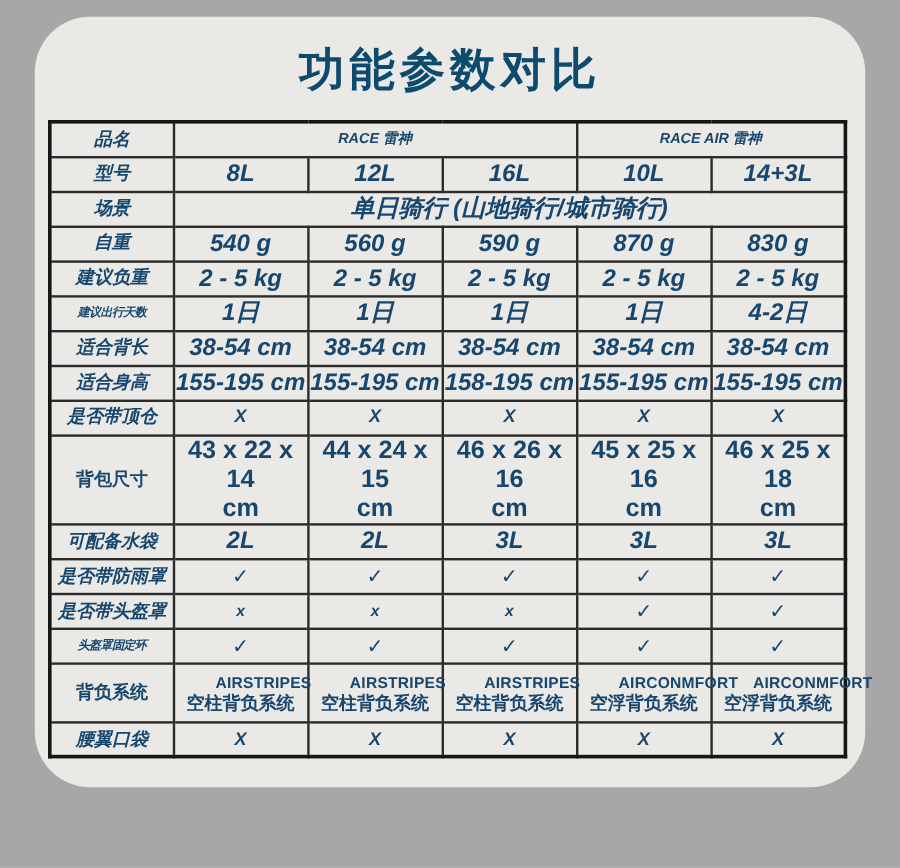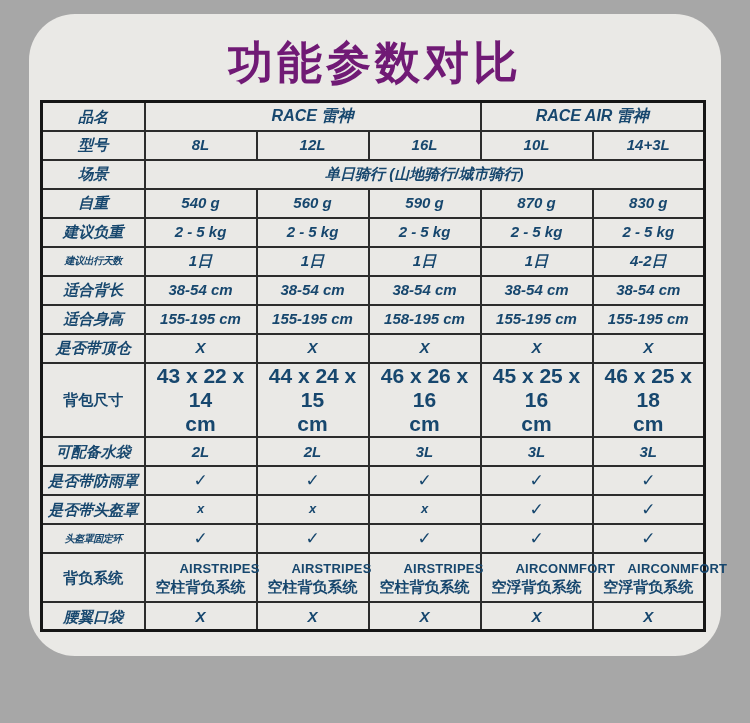--- a/index.html
+++ b/index.html
@@ -25,24 +25,24 @@
     background: #eae9e6;
     border-radius: 46px;
   }
   .title {
     position: absolute;
     left: 0;
     top: 33px;
     width: 750px;
     margin: 0;
     text-align: center;
-    font-size: 45px;
+    font-size: 38px;
     font-weight: 700;
     letter-spacing: 4px;
-    color: #701a75;
+    color: #0c4a6e;
   }
   table.comp {
     position: absolute;
     left: 40px;
     top: 100px;
     width: 663px;
     border-collapse: collapse;
     table-layout: fixed;
     background: #eae9e6;
     border: 3px solid #161616;
@@ -53,22 +53,22 @@
     text-align: center;
     vertical-align: middle;
     padding: 0;
     font-weight: 700;
     line-height: 1.15;
   }
   tr.r  { height: 29px; font-style: italic; }
   tr.tall { height: 49px; }
   .lbl  { font-size: 15px; }
   .lbl-long { font-size: 10px; letter-spacing: -0.5px; }
-  .hdr  { font-size: 16px; }
-  .val  { font-size: 15px; }
+  .hdr  { font-size: 12px; }
+  .val  { font-size: 20px; }
   .c    { font-weight: 400; font-size: 17px; }   
   .x    { font-weight: 700; font-size: 15px; }   
   .xs   { font-weight: 700; font-size: 13px; }   
   .dim  { white-space: pre-line; font-size: 21px; line-height: 1.5; }
   .sys-en { display: block; font-size: 13px; letter-spacing: 0.2px; line-height: 1.5; padding-left: 34px; }
   .sys-cn { display: block; font-size: 15px; line-height: 1.2; }
 </style>
 </head>
 <body>
 

